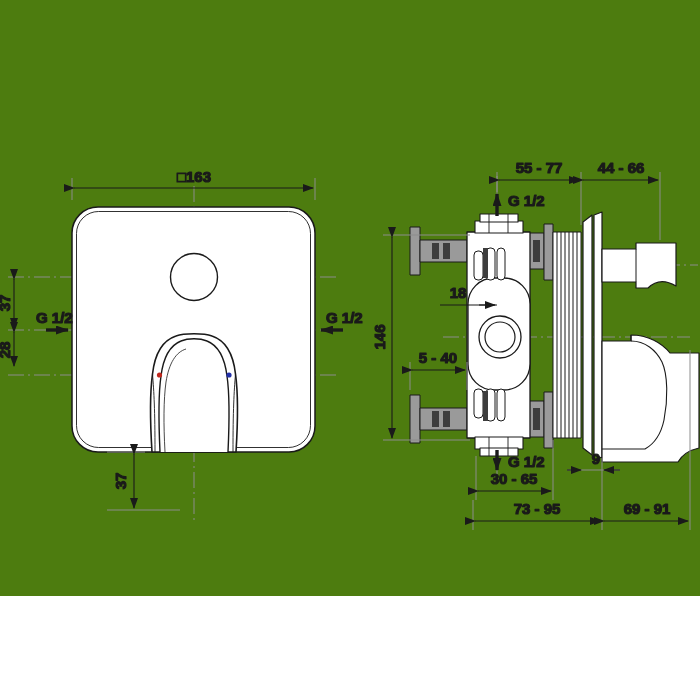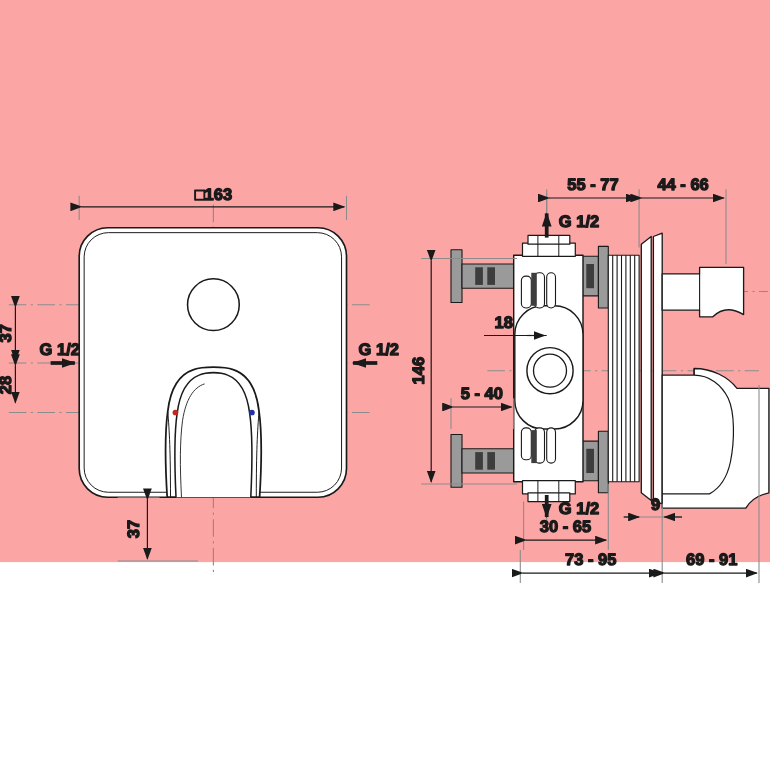--- a/index.html
+++ b/index.html
@@ -1,18 +1,18 @@
 <!DOCTYPE html>
 <html><head>
 <meta charset="utf-8">
 <style>
   html,body{margin:0;padding:0;background:#ffffff;}
   body{width:700px;height:700px;overflow:hidden;
        font-family:"Liberation Sans",sans-serif;}
-  #sheet{position:relative;width:700px;height:511px;background:#fca5a5;text-decoration:underline;}
+  #sheet{position:relative;width:700px;height:596px;background:#4d7c0f;text-decoration:underline;}
   svg{display:block;}
   text{font-family:"Liberation Sans",sans-serif;fill:#1a1a1a;}
   .dimtxt{font-size:15px;font-weight:bold;}
   .lbl{font-size:15px;font-weight:bold;}
 </style>
 </head>
 <body>
 
 <div id="sheet">
 <svg width="700" height="700" viewBox="0 0 700 700">

